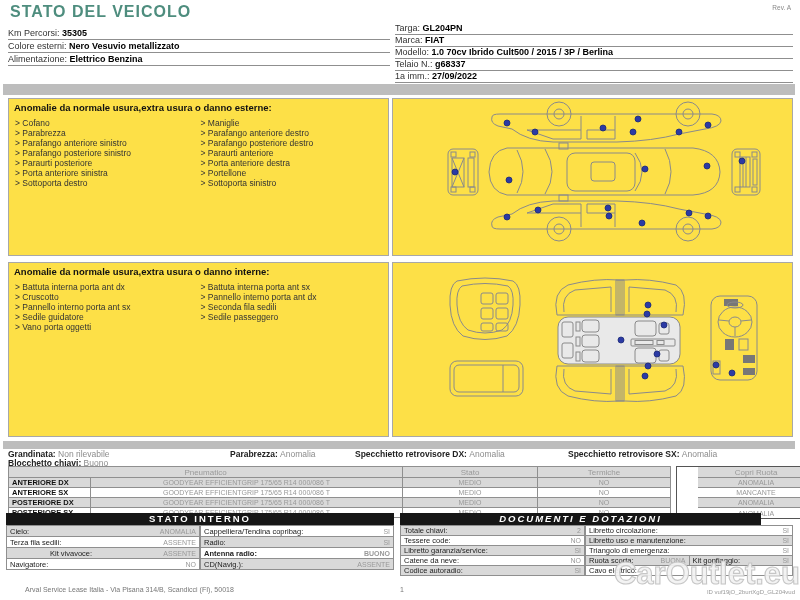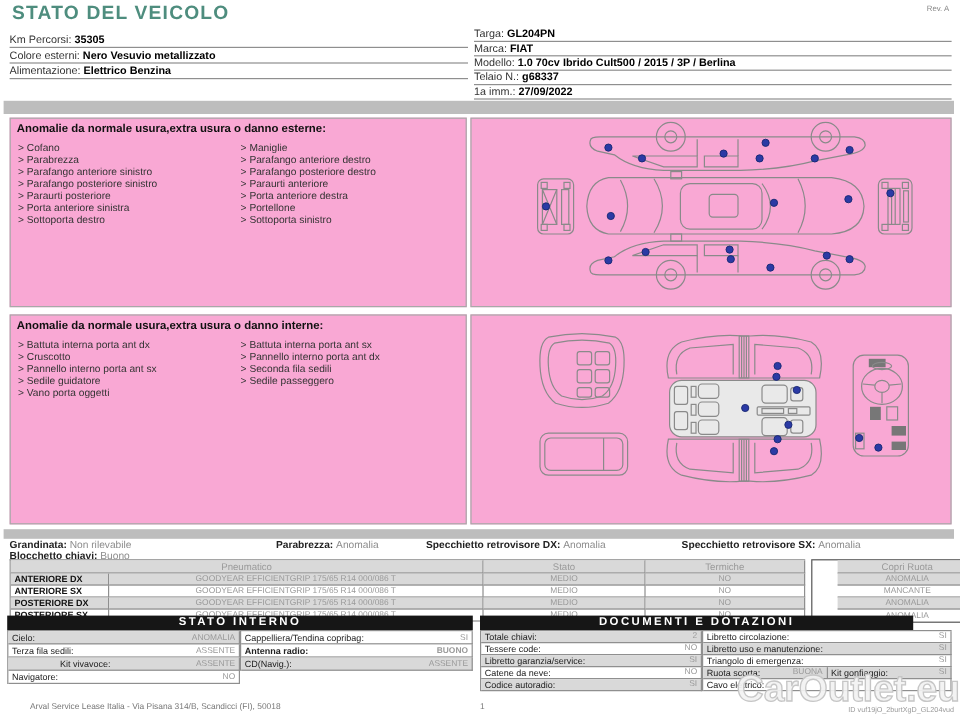--- a/index.html
+++ b/index.html
@@ -13,21 +13,21 @@
   #info-left  { left:8px;   top:27px; width:382px; }
   #info-right { left:395px; top:23px; width:398px; }
   .info-row { height:13px; border-bottom:1px solid #8f8f8f; font-size:9px; color:#333; white-space:nowrap; overflow:hidden; padding-top:1px; }
   #info-right .info-row { height:12px; padding-top:0; }
   .info-row .val { font-weight:bold; color:#000; }
 
   .bar { position:absolute; left:3px; width:792px; background:#bdbdbd; }
   #bar1 { top:84px; height:11px; }
   #bar2 { top:441px; height:8px; }
 
-  .panel { position:absolute; border:1px solid #a8a8a8; background:#f9a8d4; }
+  .panel { position:absolute; border:1px solid #a8a8a8; background:#fde047; }
   #ext-list-panel    { left:8px;   top:98px;  width:381px; height:158px; }
   #ext-diagram-panel { left:392px; top:98px;  width:401px; height:158px; }
   #int-list-panel    { left:8px;   top:262px; width:381px; height:175px; }
   #int-diagram-panel { left:392px; top:262px; width:401px; height:175px; }
 
   .panel-title { position:absolute; left:5px; top:3px; font-size:9.5px; font-weight:bold; color:#111; white-space:nowrap; }
   .anomaly-cols { position:absolute; left:6px; top:19px; right:2px; display:flex; }
   .anomaly-col { width:50%; }
   .li-item { font-size:8.5px; color:#333; line-height:10px; white-space:nowrap; }
   .li-item::before { content:"> "; }
@@ -47,21 +47,21 @@
            display:flex; align-items:center; justify-content:center; overflow:hidden; white-space:nowrap; }
   #tyre-copri .tcell { border-right:none; }
   #tyre-copri .tcell:last-child { border-bottom:none; }
   .tcell.head { font-size:8px; color:#9a9a9a; height:11px; background:#d9d9d9; }
   .tcell.pos  { font-weight:bold; color:#111; font-size:7.5px; justify-content:flex-start; padding-left:3px; }
   .tcell.shade { background:#d9d9d9; }
 
   .sec-header { position:absolute; height:12px; background:#161616; color:#fff; font-size:9.5px; font-weight:bold;
                 text-align:center; letter-spacing:2px; line-height:12px; }
   #stato-header { left:6px;   top:513px; width:388px; }
-  #doc-header   { left:400px; top:513px; width:361px; }
+  #doc-header   { left:400px; top:513px; width:361px;font-style:italic; }
 
   .kv-col { position:absolute; border-left:1px solid #8f8f8f; border-top:1px solid #8f8f8f; background:#fff; }
   #stato-left  { left:6px;   top:525px; width:194px; }
   #stato-right { left:200px; top:525px; width:194px; }
   #doc-left    { left:400px; top:525px; width:185px; }
   #doc-right   { left:585px; top:525px; width:208px; }
   .kv-row { display:flex; border-bottom:1px solid #8f8f8f; border-right:1px solid #8f8f8f; align-items:center; }
   .kv-row.shade { background:#d9d9d9; }
   .kv-cell { flex:1; display:flex; align-items:center; height:100%; padding:0 3px; overflow:hidden; white-space:nowrap; }
   .kv-cell + .kv-cell { border-left:1px solid #8f8f8f; }
@@ -361,20 +361,26 @@
         </div>
       </div>
     </div>
   <div class="kv-col" id="stato-right">
       <div class="kv-row" style="height: 11px;">
         <div class="kv-cell">
           <span class="kv-label">Cappelliera/Tendina copribag:</span>
           <span class="kv-value">SI</span>
         </div>
       </div>
+      <div class="kv-row shade" style="height: 11px;">
+        <div class="kv-cell">
+          <span class="kv-label">Radio:</span>
+          <span class="kv-value">SI</span>
+        </div>
+      </div>
       <div class="kv-row" style="height: 11px; font-weight: bold;">
         <div class="kv-cell">
           <span class="kv-label">Antenna radio:</span>
           <span class="kv-value">BUONO</span>
         </div>
       </div>
       <div class="kv-row shade" style="height: 11px;">
         <div class="kv-cell">
           <span class="kv-label">CD(Navig.):</span>
           <span class="kv-value">ASSENTE</span>

